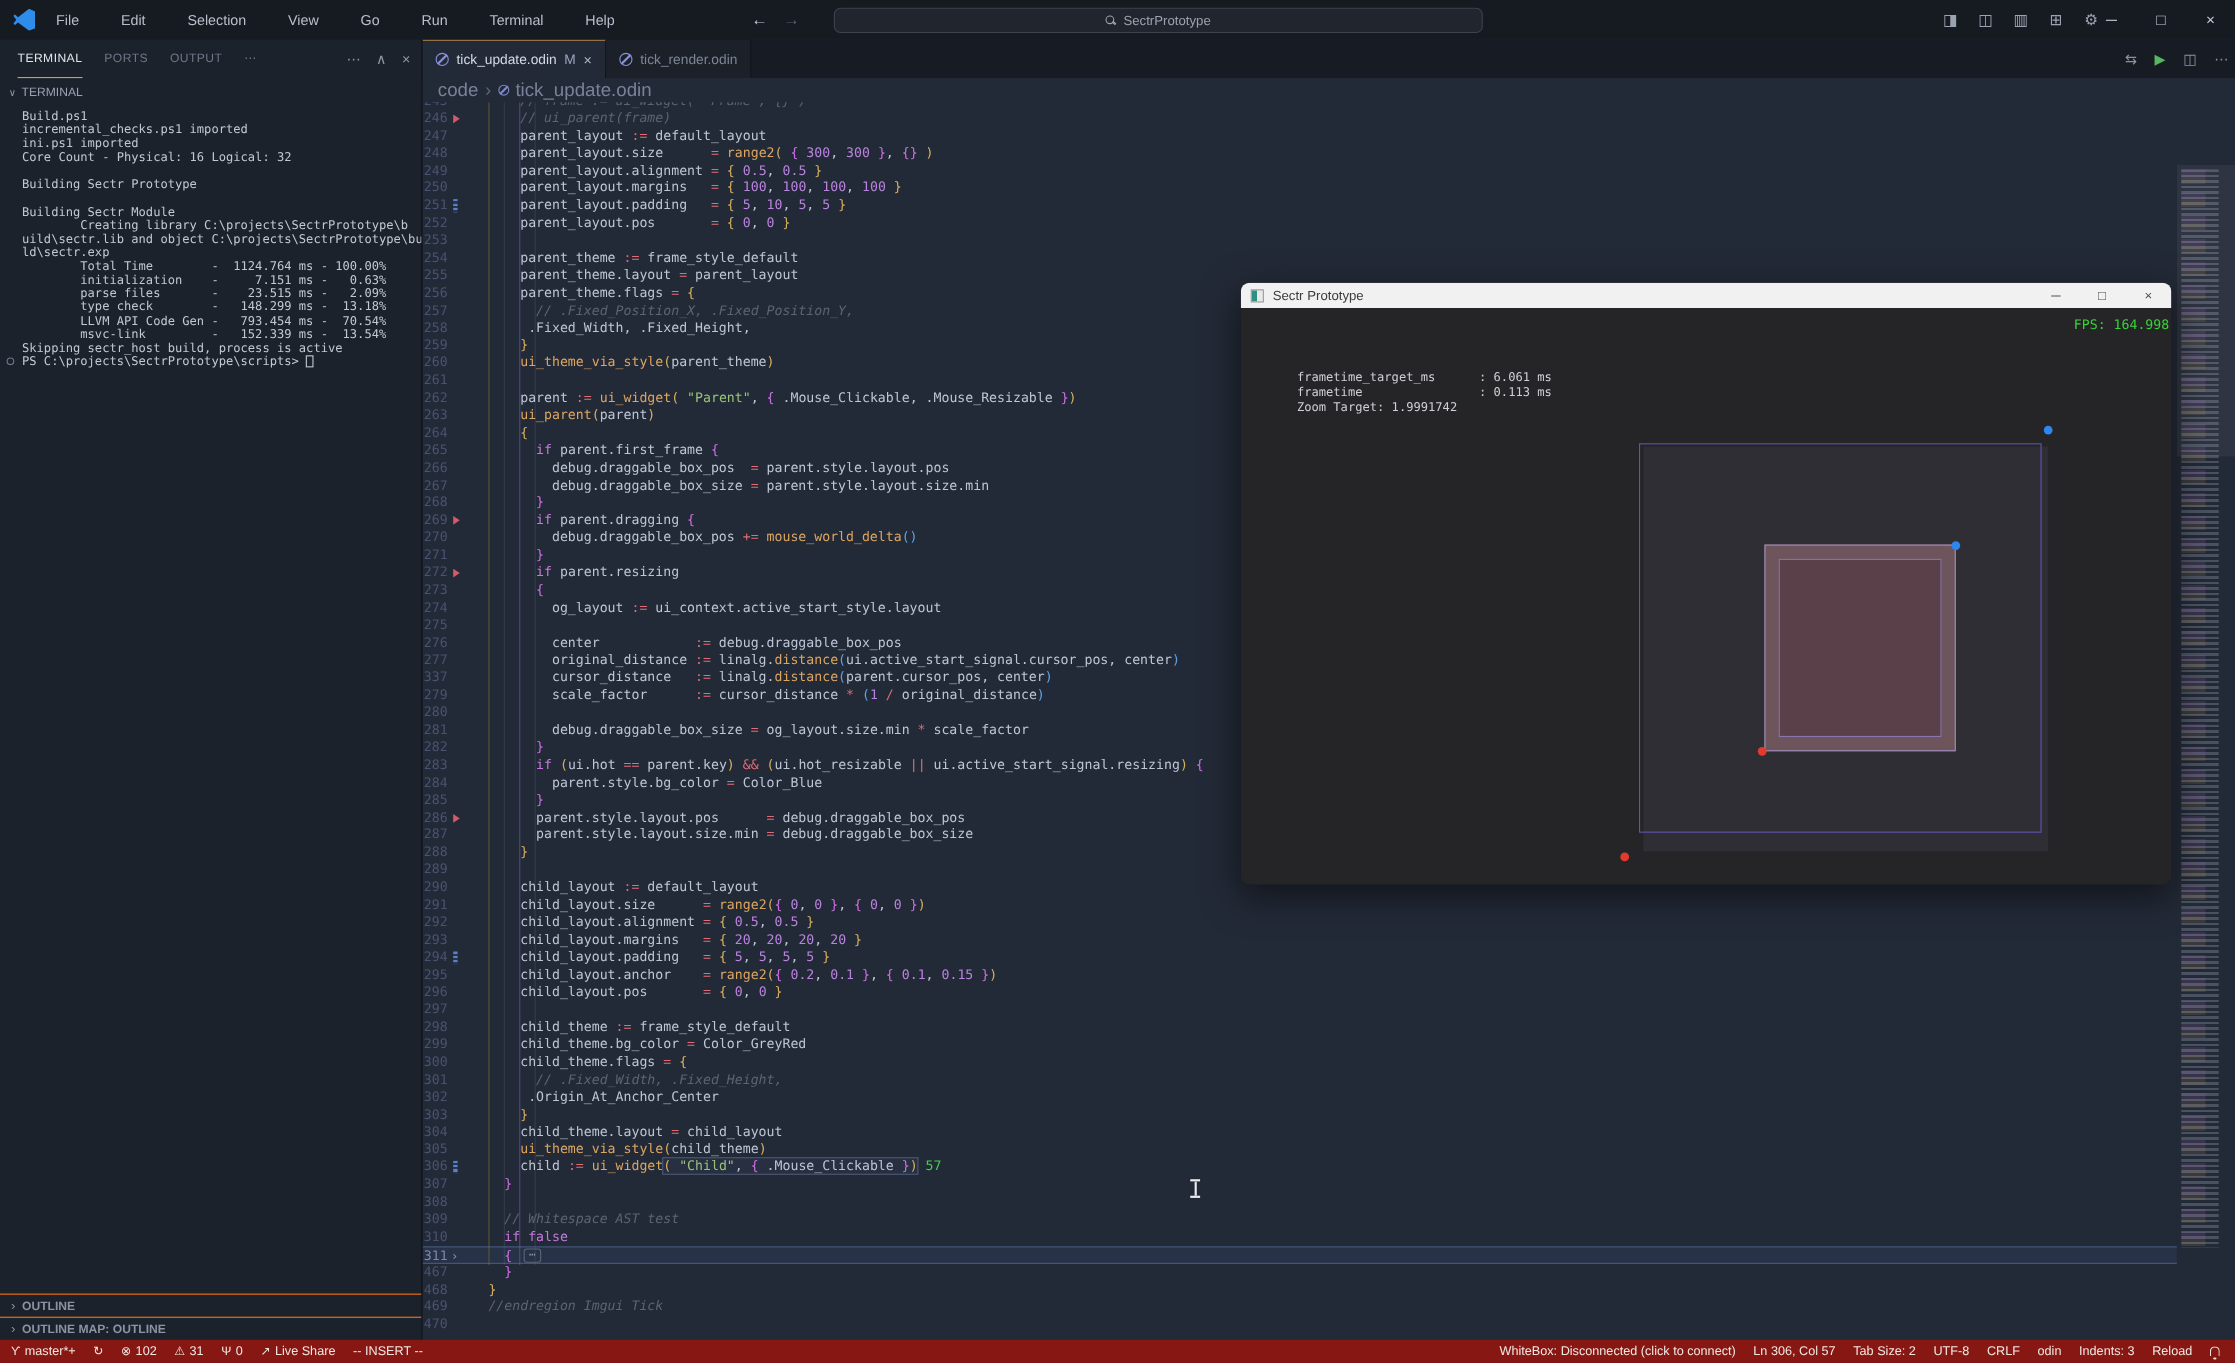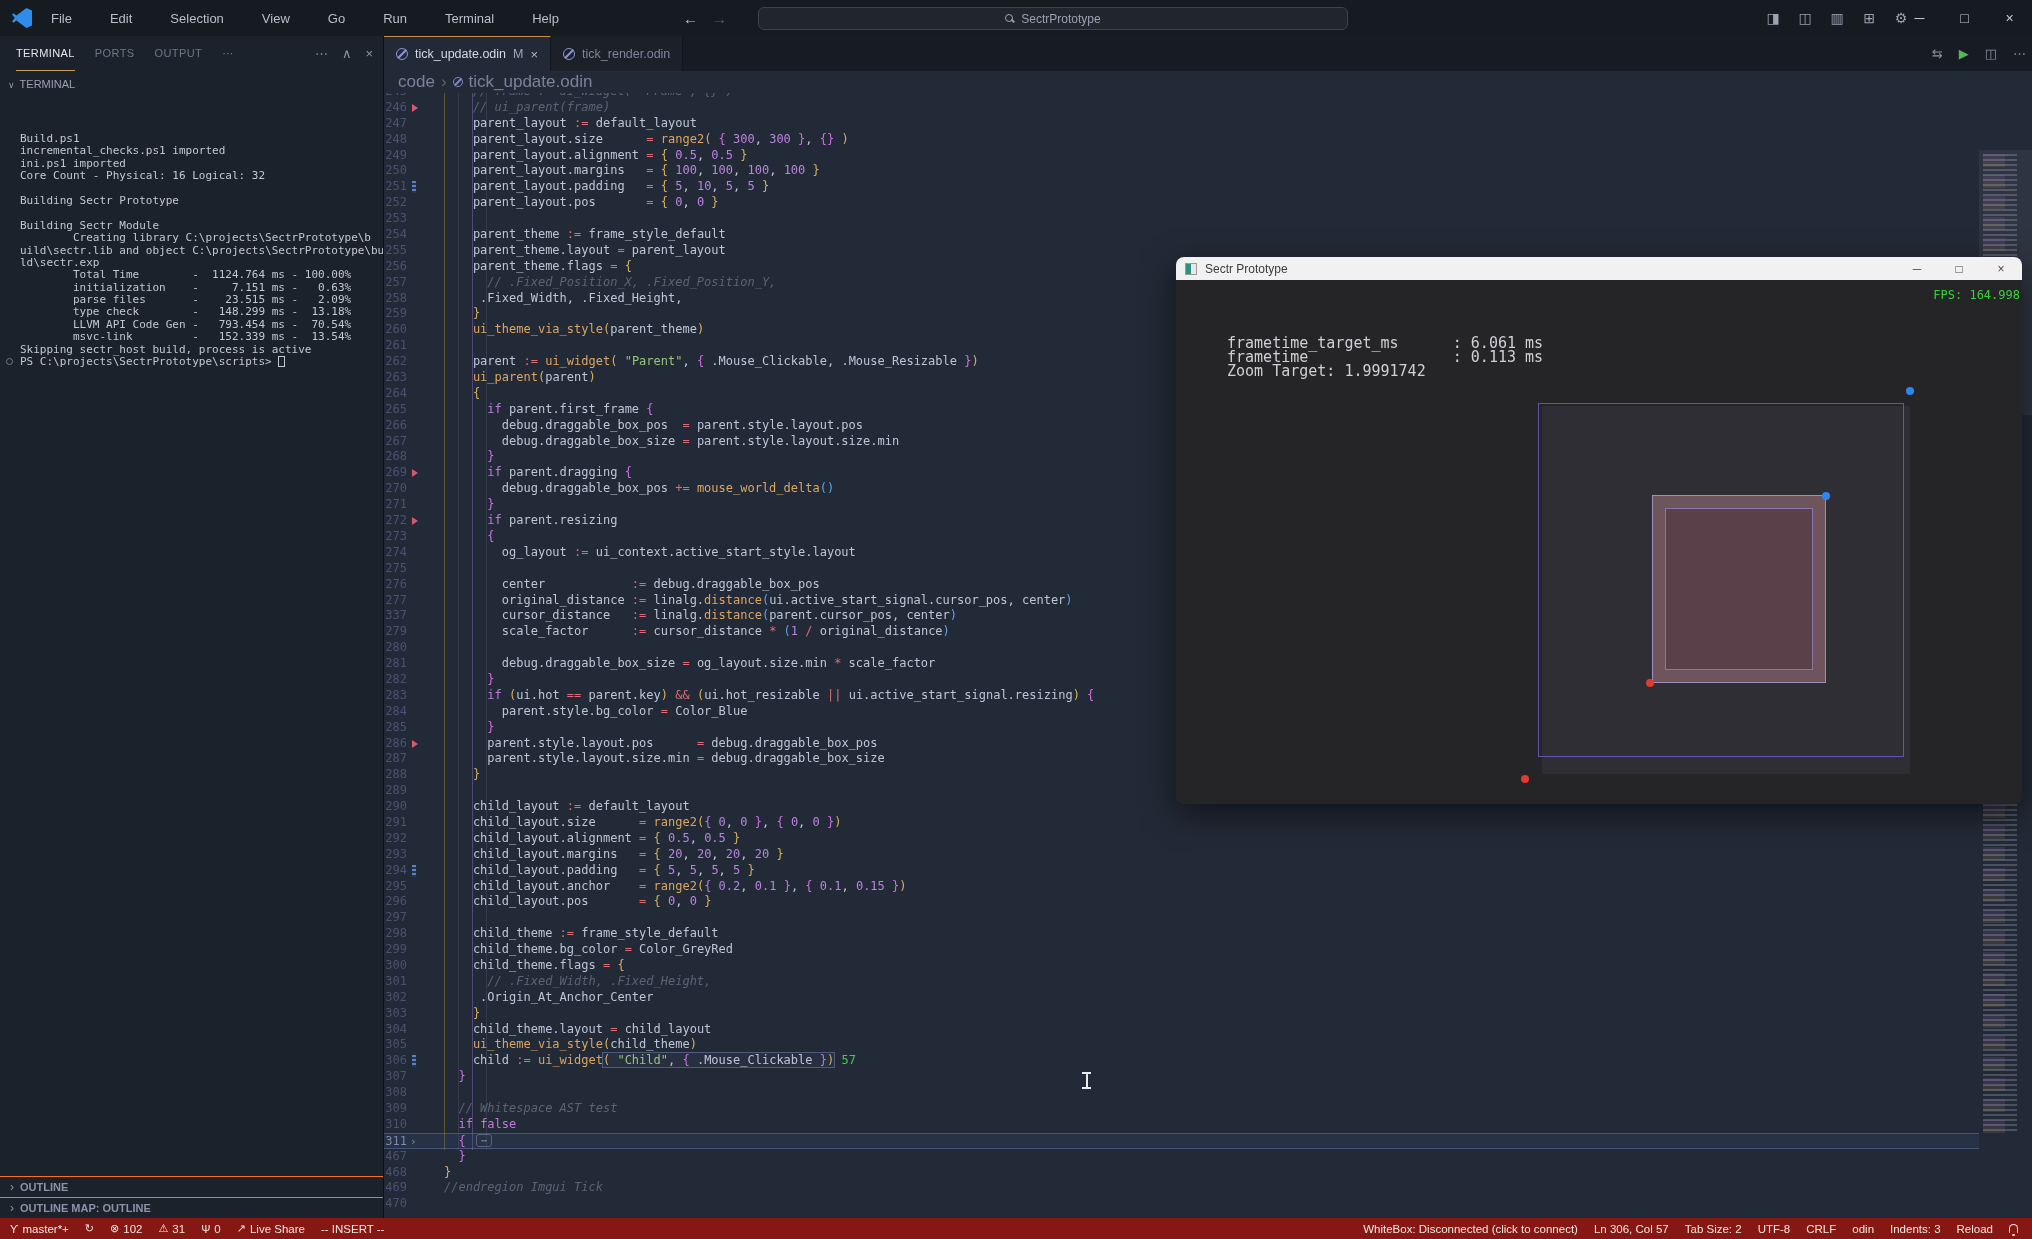--- a/index.html
+++ b/index.html
@@ -36,21 +36,21 @@
     padding-left:16px; font-size:11px; letter-spacing:.4px; color:#6e7788; }
   .panel-tabs .ptab { margin-right:20px; height:35px; line-height:35px; }
   .panel-tabs .ptab.active { color:#e2e6ec; border-bottom:1px solid #c7a15c; }
   .panel-acts { position:absolute; right:10px; top:0; height:35px; display:flex; gap:14px; align-items:center;
     color:#8e96a6; font-size:13px; }
   .panel-section { position:absolute; left:0; top:36px; width:100%; height:24px; line-height:24px;
     font-size:11px; font-weight:normal; color:#9aa2b2; padding-left:8px; background:#1c222c; }
   .panel-section .chev { font-size:9px; margin-right:5px; color:#8e96a6; }
   .terminal { position:absolute; left:0; top:64px; width:100%; height:520px; overflow:hidden;
     font-family:"DejaVu Sans Mono", monospace; font-size:11px; line-height:12.4px; color:#c2c8d2;
-    padding-left:20px; white-space:pre;margin-top:33px; }
+    padding-left:20px; white-space:pre; }
   .terminal .tline { height:12.4px; }
   .prompt-line { position:relative; }
   .prompt-deco { position:absolute; left:-14px; top:2px; width:7px; height:7px; border:1px solid #70798c; border-radius:50%; }
   .term-cursor { display:inline-block; width:7px; height:11px; border:1px solid #c2c8d2; vertical-align:-2px; }
   .outline-rows { position:absolute; left:0; bottom:0; width:100%; }
   .outline-row { height:21px; line-height:21px; border-top:1px solid #f97316; font-size:11px; font-weight:bold;
     color:#8b93a4; padding-left:10px; background:#1c222c; }
   .outline-row .chev { font-size:12px; margin-right:6px; color:#8e96a6; font-weight:normal; }
 
   
@@ -106,32 +106,32 @@
     display:flex; align-items:center; color:#f0e7e3; font-size:11.5px; z-index:40; }
   .sb-left { display:flex; align-items:center; gap:16px; padding-left:10px; }
   .sb-left .item, .sb-right .item { display:flex; align-items:center; gap:4px; white-space:nowrap; }
   .sb-ic { font-size:11px; }
   .sb-right { margin-left:auto; display:flex; align-items:center; gap:16px; padding-right:14px; }
   .bell { position:relative; width:9px; height:9px; border:1.3px solid #f0e7e3;
     border-radius:50% 50% 10% 10%; border-bottom:none; }
   .bell::after { content:""; position:absolute; left:2px; bottom:-2.5px; width:2.5px; height:2px; background:#f0e7e3; border-radius:50%; }
 
   
-  .app-window { position:absolute; left:1176px; top:257px; width:846px; height:547px; z-index:50;
+  .app-window { position:absolute; left:1128px; top:257px; width:846px; height:547px; z-index:50;
     border-radius:8px; box-shadow:0 10px 34px rgba(0,0,0,.55); overflow:hidden; background:#252528; }
   .aw-title { position:absolute; left:0; top:0; width:100%; height:23px; background:#f1f1f1;
     display:flex; align-items:center; font-size:12px; color:#3c3c3c; }
   .aw-icon { width:12px; height:12px; margin:0 8px 0 9px; border:1px solid #9a9a9a;
     background:linear-gradient(90deg,#2f8f83 50%,#e9e9e9 50%); }
   .aw-controls { margin-left:auto; display:flex; height:23px; }
   .aw-controls span { width:42px; display:flex; align-items:center; justify-content:center; color:#4a4a4a; font-size:12px; }
   .aw-content { position:absolute; left:0; top:23px; right:0; bottom:0; background:#252528;
     font-family:"DejaVu Sans Mono", monospace; }
   .aw-fps { position:absolute; right:2px; top:8px; font-size:12px; white-space:nowrap; }
-  .aw-stats { position:absolute; left:51px; top:56px; font-size:15px; line-height:14px; color:#cfd0d4; white-space:pre; }
+  .aw-stats { position:absolute; left:51px; top:56px; font-size:11px; line-height:14px; color:#cfd0d4; white-space:pre; }
   .shape { position:absolute; }
   .dot { position:absolute; width:8px; height:8px; border-radius:50%; }
 
   
   .ibeam { position:absolute; left:1082px; top:1072px; width:9px; height:17px; z-index:60; }
   .ibeam::before { content:""; position:absolute; left:3.5px; top:2px; width:2px; height:13px; background:#e9ebf0; box-shadow:0 0 1px #1a1a1a; }
   .ibeam::after { content:""; position:absolute; left:0; top:0; width:9px; height:2px; background:#e9ebf0;
     box-shadow:0 15px 0 #e9ebf0, 0 0 1px #1a1a1a; }
 </style>
 </head>

